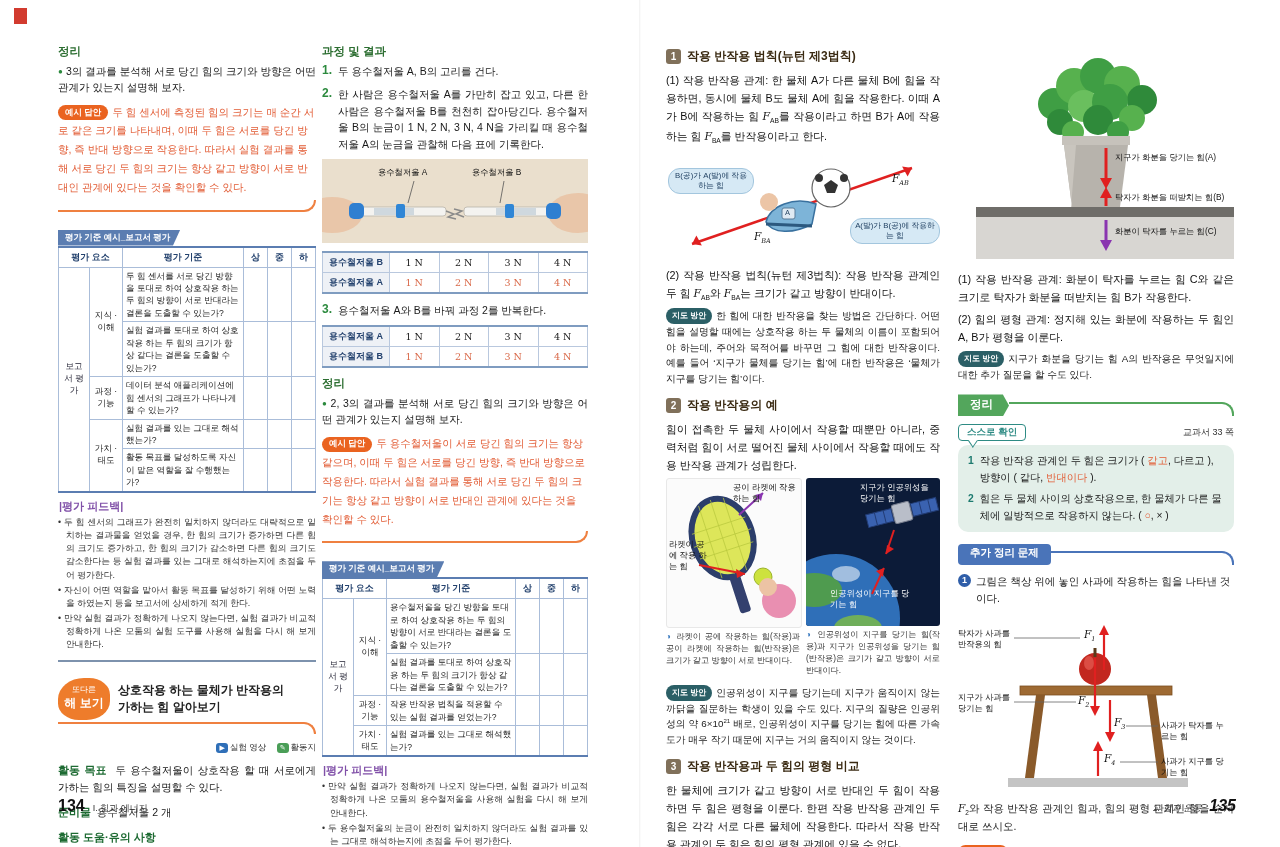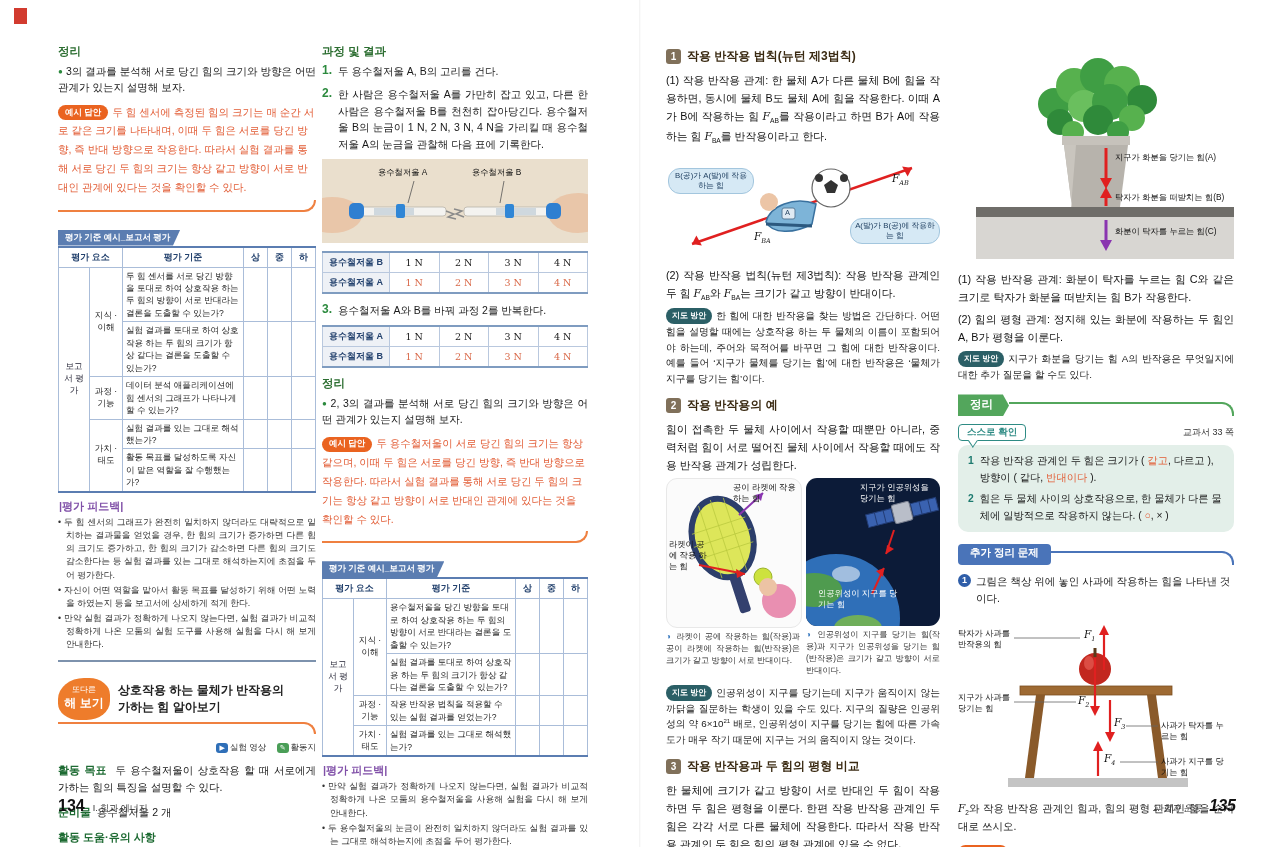--- a/index.html
+++ b/index.html
@@ -92,21 +92,21 @@
 
   .fig{position:relative;margin:4px 0 8px;}
   .figlabel{position:absolute;font-size:8.3px;line-height:1.3;color:#111;}
   .figlabel.white{color:#fff;}
   .bubble{position:absolute;background:#d6e9f5;border:1px solid #a3c6de;border-radius:12px;
     padding:2px 4px;font-size:7.8px;text-align:center;color:#1c3c5e;line-height:1.3;}
   .fsym{position:absolute;font-family:"DejaVu Serif",serif;font-style:italic;font-size:10.5px;color:#111;}
 
   .figrow{display:flex;gap:6px;}
   .figcolumn{width:134px;}
-  .photo-box{width:134px;height:148px;border-radius:11px;overflow:hidden;position:relative;}
+  .photo-box{width:134px;height:148px;border-radius:3px;overflow:hidden;position:relative;}
   .cap{font-size:8.2px;line-height:1.45;color:#333;margin-top:3px;text-align:justify;}
   .cap .cap-ico{color:#3a7abf;font-size:8px;}
 
   
   .banner{display:flex;margin:12px 0 8px;}
   .gb-tab{background:#53a65c;color:#fff;font-weight:bold;font-size:11.5px;padding:3px 16px 3px 12px;
     clip-path:polygon(0 0,88% 0,100% 50%,88% 100%,0 100%);flex:none;}
   .gb-line{flex:1;height:12px;border-top:2px solid #53a65c;border-right:2px solid #53a65c;
     border-top-right-radius:12px;margin-top:8px;}
   .bb-tab{background:#4a74b9;color:#fff;font-weight:bold;font-size:10.5px;padding:2px 12px;
@@ -451,21 +451,21 @@
               <line x1="19" y1="-6" x2="19" y2="7" stroke="#223c74"></line>
                 <line x1="28" y1="-6" x2="28" y2="7" stroke="#223c74"></line>
               <rect x="-9" y="-9" width="18" height="19" rx="2" fill="#b9bec9" stroke="#7a8090"></rect>
             </g>
             <line x1="66" y1="116" x2="78" y2="90" stroke="#e02020" stroke-width="2"></line>
             <polygon points="78,90 70,93 77,99" fill="#e02020"></polygon>
             <line x1="88" y1="52" x2="80" y2="76" stroke="#e02020" stroke-width="2"></line>
             <polygon points="80,76 81,67 88,71" fill="#e02020"></polygon>
           </svg>
           <div class="figlabel white" style="left:54px;top:4px;width:76px;">지구가 인공위성을 당기는 힘</div>
-          <div class="figlabel white" style="left:12px;top:110px;width:84px;">인공위성이 지구를 당기는 힘</div>
+          <div class="figlabel white" style="left:24px;top:110px;width:84px;">인공위성이 지구를 당기는 힘</div>
         </div>
         <div class="cap"><span class="cap-ico">◑</span> <span>인공위성이 지구를 당기는 힘(작용)과 지구가 인공위성을 당기는 힘(반작용)은 크기가 같고 방향이 서로 반대이다.</span></div>
       </div>
     </div>
 
     <div class="guide" style="margin-top:8px;"><span class="guide-badge">지도 방안</span><span>인공위성이 지구를 당기는데 지구가 움직이지 않는 까닭을 질문하는 학생이 있을 수도 있다. 지구의 질량은 인공위성의 약 6×10<sup>21</sup> 배로, 인공위성이 지구를 당기는 힘에 따른 가속도가 매우 작기 때문에 지구는 거의 움직이지 않는 것이다.</span></div>
 
     <div class="sec-head">
       <span class="secnum">3</span>
       <span class="sec-title">작용 반작용과 두 힘의 평형 비교</span>

